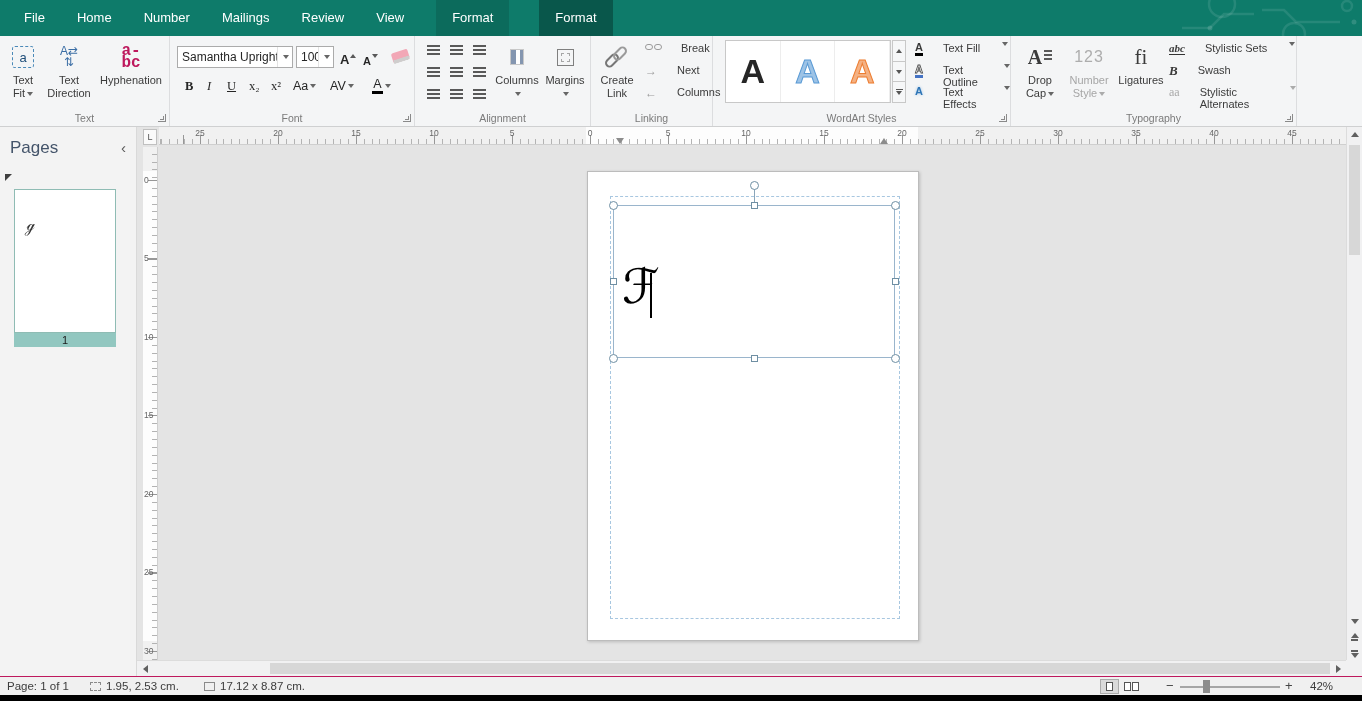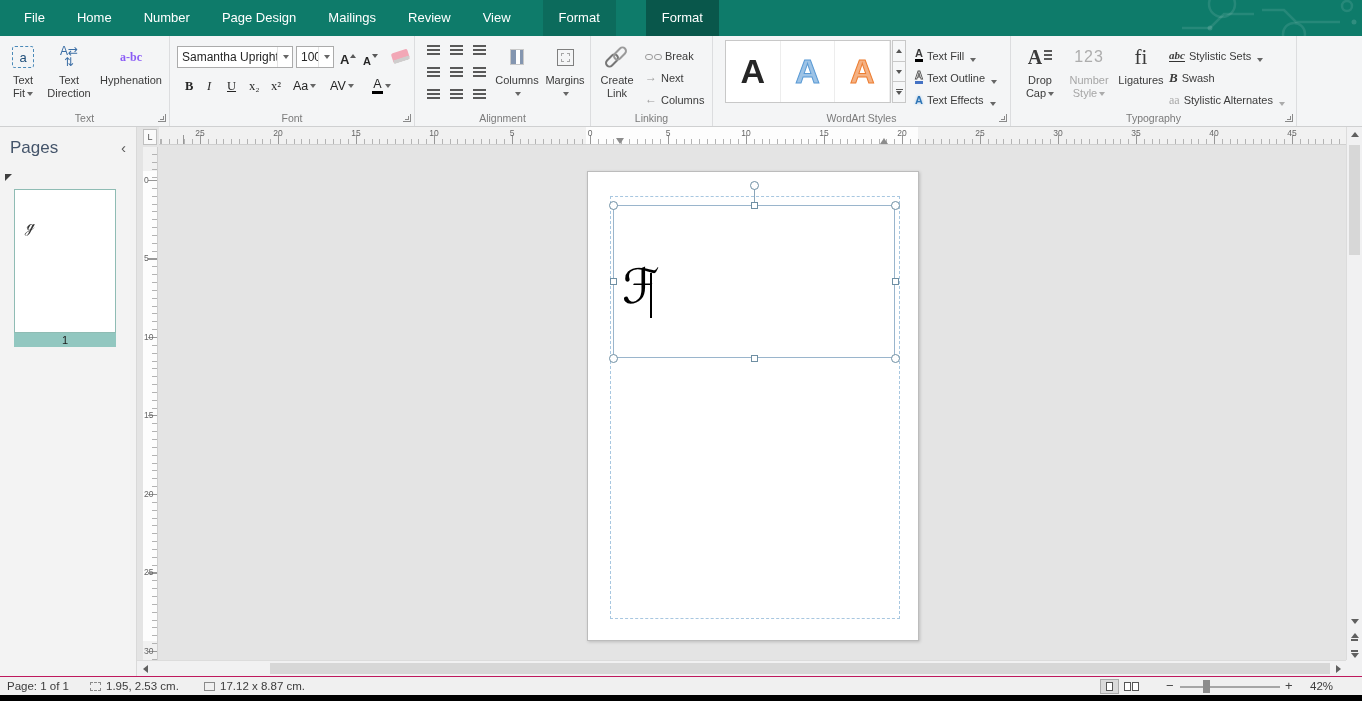--- a/index.html
+++ b/index.html
@@ -22,21 +22,21 @@
 .launcher:before{content:"";position:absolute;right:1px;bottom:1px;width:3px;height:3px;border-right:1px solid #8a8a8a;border-bottom:1px solid #8a8a8a}
 .caret{display:inline-block;width:0;height:0;border-left:3.5px solid transparent;border-right:3.5px solid transparent;border-top:4px solid #666;vertical-align:middle;margin-left:2px}
 .caret.gray{border-top-color:#ababab}
 .bigbtn{position:absolute;display:flex;flex-direction:column;align-items:center;text-align:center;font-size:11px;color:#3b3b3b}
 .bigbtn .icon-box{height:34px;display:flex;align-items:center;justify-content:center;margin-top:2px}
 .lbl{line-height:13px}
 .dis{color:#a6a6a6}
 
 .tfit-icon{width:22px;height:22px;border:1px dashed #4a89b8;border-radius:3px;display:flex;align-items:center;justify-content:center;font-size:13px;color:#1f4e79}
 .tdir-icon{font-size:12px;color:#3b6ea5;line-height:11px}
-.hyph-icon{width:24px;font-family:Liberation Serif, serif;font-weight:bold;font-size:12px;line-height:12px;color:#8b5cf6}
+.hyph-icon{width:24px;font-family:Liberation Mono, monospace;font-weight:bold;font-size:16px;line-height:12px;color:#be185d}
 
 .combo{position:absolute;height:22px;background:#fff;border:1px solid #ababab;display:flex;align-items:center;font-size:12px}
 .combo-text{flex:1;padding-left:4px;white-space:nowrap;overflow:hidden}
 .combo-arrow{width:15px;height:100%;display:flex;align-items:center;justify-content:center;border-left:1px solid #e3e3e3}
 .sbtn{position:absolute;height:20px;display:flex;align-items:flex-end;font-size:13px;color:#262626;font-weight:bold}
 .tri-up-s{width:0;height:0;border-left:3px solid transparent;border-right:3px solid transparent;border-bottom:4px solid #595959;margin:0 0 9px 1px}
 .tri-dn-s{width:0;height:0;border-left:3px solid transparent;border-right:3px solid transparent;border-top:4px solid #595959;margin:0 0 9px 1px}
 .eraser{position:absolute;width:17px;height:11px;background:#f2a7b6;border-bottom:4px solid #cfcdcd;transform:rotate(-18deg);border-radius:2px}
 .fbtn{position:absolute;top:40px;height:20px;display:flex;align-items:center;font-size:12.5px;color:#262626;padding:0 2px}
 .serif{font-family:"Liberation Serif","DejaVu Serif",serif}
@@ -46,21 +46,21 @@
 .align-btn{position:absolute;width:21px;height:18px;display:flex;align-items:center;justify-content:center}
 .bars{width:13px;height:2px;background:#595959;box-shadow:0 4px 0 #595959,0 8px 0 #595959;margin-bottom:8px}
 .cols-icon{width:14px;height:16px;background:linear-gradient(90deg,#8496b0 0 5px,#fff 5px 9px,#8496b0 9px 14px);border:1px solid #c8c8c8}
 .marg-icon{width:17px;height:17px;border:1px solid #7f7f7f;display:flex;align-items:center;justify-content:center}
 .marg-icon span{width:9px;height:9px;border:1px dashed #a6a6a6}
 
 .chain{position:relative;width:28px;height:24px}
 .chain i{position:absolute;width:16px;height:9px;border:2.5px solid #767676;border-radius:4.5px;transform:rotate(-45deg)}
 .chain .c1{left:1px;top:11px}
 .chain .c2{left:9px;top:4px;border-color:#9a9a9a}
-.trow{position:absolute;display:flex;align-items:flex-end;gap:4px;font-size:11px;color:#3b3b3b;height:20px}
+.trow{position:absolute;display:flex;align-items:flex-start;gap:20px;font-size:11px;color:#3b3b3b;height:20px}
 .break-icon{position:relative;width:16px;height:10px}
 .break-icon i{position:absolute;width:8px;height:6px;border:1.5px solid #9b9b9b;border-radius:3px;top:2px}
 .break-icon .b1{left:0}.break-icon .b2{left:9px}
 .arrow-txt{font-size:12px;color:#9b9b9b}
 
 .gallery{position:absolute;left:12px;top:4px;width:166px;height:63px;background:#fff;border:1px solid #c8c8c8;display:flex}
 .wa-tile{width:55px;height:100%;display:flex;align-items:center;justify-content:center;border-right:1px solid #ededed;font-weight:bold;font-size:34px}
 .waA0{color:#262626}
 .waA1{color:#9dc3e6;-webkit-text-stroke:1px #5b9bd5}
 .waA2{color:#f4b183;-webkit-text-stroke:1px #ed7d31}
@@ -159,21 +159,20 @@
     </g>
     <g fill="rgba(255,255,255,0.14)">
         <circle cx="148" cy="28" r="2.5"></circle>
         <circle cx="292" cy="22" r="2.5"></circle>
       </g>
   </svg>
   <div class="menu">
     <span class="tab">File</span>
     <span class="tab">Home</span>
     <span class="tab">Number</span>
-    <span class="tab">Page Design</span>
     <span class="tab">Mailings</span>
     <span class="tab">Review</span>
     <span class="tab">View</span>
     <span class="tab ctx">Format</span>
     <span class="tab active">Format</span>
   </div>
 </div>
 
 <div class="ribbon">
 

